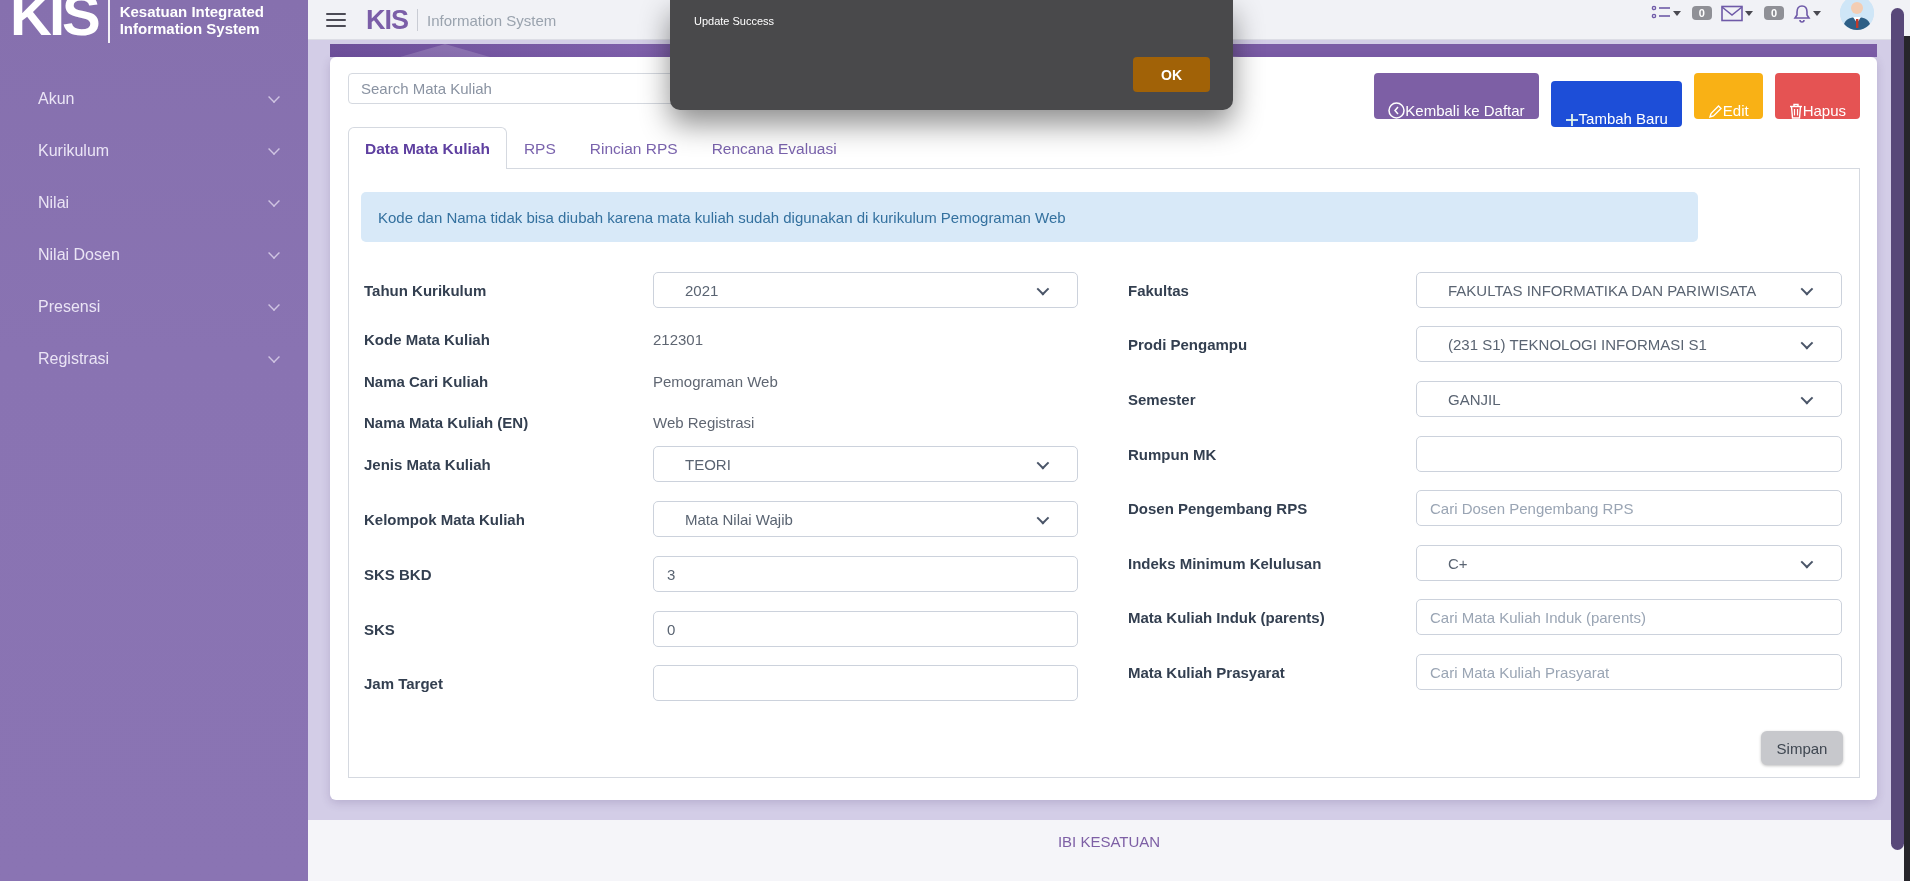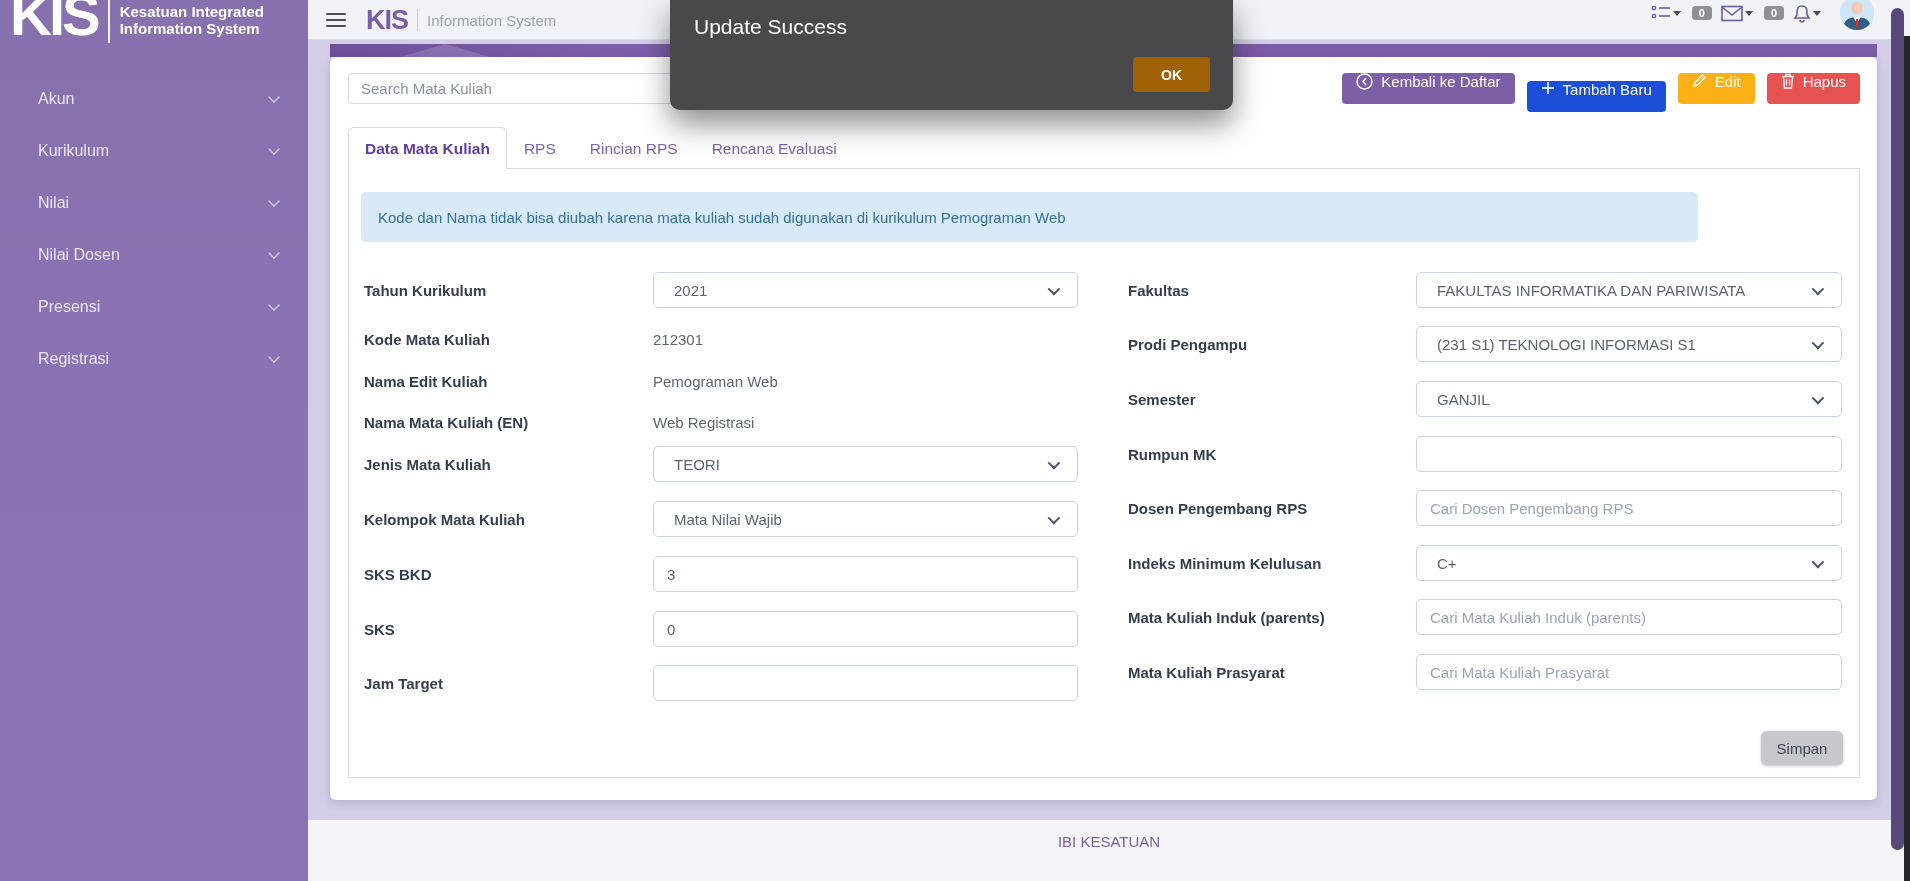--- a/index.html
+++ b/index.html
@@ -40,22 +40,22 @@
   
   #band{position:absolute;left:330px;top:44px;width:1547px;height:13px;z-index:2;overflow:hidden;
         background:linear-gradient(90deg,#6d4f9a,#8263ae 25%,#7b5ca6 60%,#7b5ca6);}
   .tri{position:absolute;bottom:0;width:0;height:0;border-bottom:13px solid rgba(255,255,255,.16);}
   #card{position:absolute;left:330px;top:57px;width:1547px;height:743px;background:#fff;border-radius:6px;
         box-shadow:0 3px 10px rgba(60,40,100,.18);z-index:3;}
   .search{position:absolute;left:18px;top:16px;width:420px;height:31px;border:1px solid #d5d9e0;border-radius:4px;
           padding:0 12px;font:15px "Liberation Sans",sans-serif;color:#4f5a68;background:#fff;outline:none;}
   .search::placeholder{color:#8a93a2;}
   .btn-row{position:absolute;right:17px;top:16px;display:flex;gap:12px;}
-  .btn{height:31px;border:none;border-radius:4px;color:#fff;font:15px "Liberation Sans",sans-serif;
-       display:flex;align-items:flex-start;gap:8px;padding:0 14px;cursor:pointer;}
+  .btn{height:46px;border:none;border-radius:4px;color:#fff;font:15px "Liberation Sans",sans-serif;
+       display:flex;align-items:flex-end;padding:0 14px;cursor:pointer;}
   .btn svg{flex:none;}
   .btn.purple{background:#7d5fa5;}
   .btn.green{background:#1d4ed8;margin-top:8px;}
   .btn.amber{background:#f9b115;}
   .btn.red{background:#e55353;}
 
   
   #tabs{position:absolute;left:18px;top:70px;display:flex;z-index:2;}
   .tab{height:41px;line-height:41px;padding:0 16px;font-size:15.5px;color:#7a63ad;cursor:pointer;
        border:1px solid transparent;border-bottom:none;border-radius:6px 6px 0 0;}
@@ -65,21 +65,21 @@
   .alert{position:absolute;left:12px;top:23px;width:1337px;height:50px;background:#d8e9f8;border-radius:5px;
          display:flex;align-items:center;padding-left:17px;color:#34719f;font-size:15px;}
 
   .form-row{position:absolute;left:0;right:0;height:36px;}
   .form-row.static{height:24px;}
   .f-label{position:absolute;top:50%;transform:translateY(-50%);font-weight:700;color:#333f50;font-size:15px;}
   .row-left .f-label{left:15px;}   .row-left .f-ctl{left:304px;width:425px;}
   .row-right .f-label{left:779px;} .row-right .f-ctl{left:1067px;width:426px;}
   .f-ctl{position:absolute;top:0;height:100%;}
   .select-box{border:1px solid #ccd2dc;border-radius:5px;background:#fff;display:flex;align-items:center;
-              justify-content:space-between;padding:0 20px;color:#5a6472;font-size:15px;cursor:pointer;}
+              justify-content:space-between;padding:0 31px;color:#5a6472;font-size:15px;cursor:pointer;}
   .chev{width:9px;height:9px;border-right:2px solid #4a5568;border-bottom:2px solid #4a5568;
         transform:rotate(45deg) translateY(-2px);margin-left:10px;flex:none;}
   .text-input{width:100%;height:100%;border:1px solid #ccd2dc;border-radius:5px;padding:0 13px;
               font:15px "Liberation Sans",sans-serif;color:#5a6472;outline:none;}
   .text-input::placeholder{color:#9aa5b4;}
   .static-val{display:flex;align-items:center;height:100%;color:#5f6672;font-size:15px;}
   .save{position:absolute;right:16px;top:562px;width:82px;height:34px;background:#c7c8cc;border:none;
         border-radius:6px;color:#3f4751;font:15px "Liberation Sans",sans-serif;cursor:pointer;
         box-shadow:0 1px 3px rgba(0,0,0,.25);}
 
@@ -90,21 +90,21 @@
   .foot-link{color:#7d5fa5;font-size:15px;margin-top:3px;cursor:pointer;display:inline-block;}
 
   
   #edge-strip{position:absolute;left:1904px;top:36px;width:6px;height:845px;background:#26252b;z-index:55;}
   #scroll-thumb{position:absolute;left:1891px;top:8px;width:13px;height:842px;background:#584879;
                 border-radius:7px;z-index:60;cursor:pointer;}
 
   
   #dialog{position:absolute;left:670px;top:0;width:563px;height:110px;background:#49494b;z-index:100;
           border-radius:0 0 10px 10px;box-shadow:0 14px 30px rgba(0,0,0,.45);}
-  .dlg-msg{position:absolute;left:24px;top:15px;color:#fff;font-size:21px;}
+  .dlg-msg{position:absolute;left:24px;top:15px;color:#fff;font-size:11px;}
   .dlg-ok{position:absolute;right:23px;bottom:18px;width:77px;height:35px;background:#a16207;border:none;
           border-radius:4px;color:#fff;font:700 14px "Liberation Sans",sans-serif;cursor:pointer;}
 </style>
 </head>
 <body>
 
 <div id="sidebar">
   <div class="logo">
     <span class="logo-abbr">KIS</span>
     <span class="logo-div"></span>
@@ -250,21 +250,21 @@
         <div class="select-box f-ctl">
           <span>2021</span>
           <span class="chev"></span>
         </div>
       </div>
       <div class="form-row row-left static" style="top: 158px;">
         <label class="f-label">Kode Mata Kuliah</label>
         <div class="static-val f-ctl">212301</div>
       </div>
       <div class="form-row row-left static" style="top: 200px;">
-        <label class="f-label">Nama Edit Kuliah</label>
+        <label class="f-label">Nama Cari Kuliah</label>
         <div class="static-val f-ctl">Pemograman Web</div>
       </div>
       <div class="form-row row-left static" style="top: 241px;">
         <label class="f-label">Nama Mata Kuliah (EN)</label>
         <div class="static-val f-ctl">Web Registrasi</div>
       </div>
       <div class="form-row row-left" style="top: 277px;">
         <label class="f-label">Jenis Mata Kuliah</label>
         <div class="select-box f-ctl">
           <span>TEORI</span>

